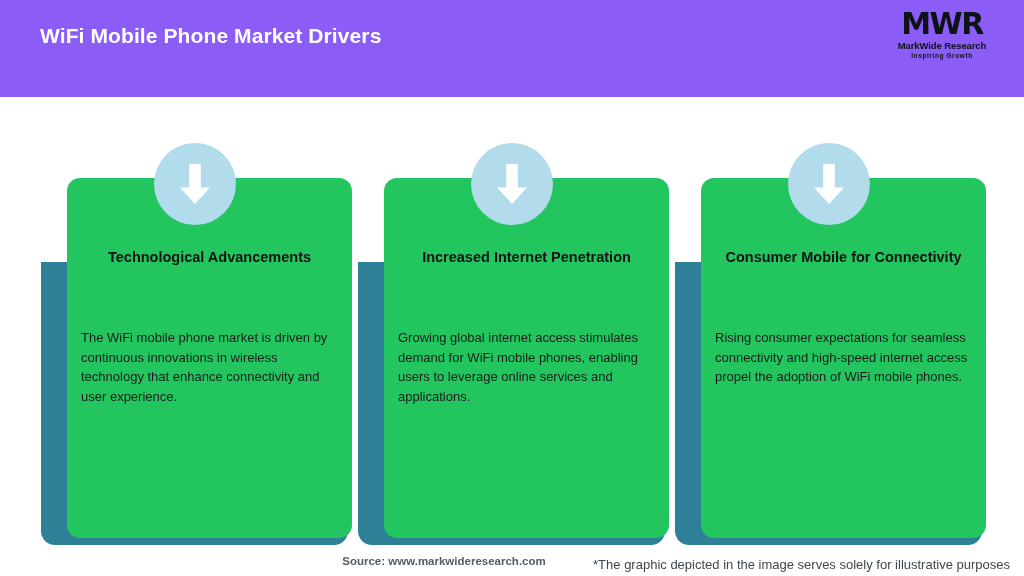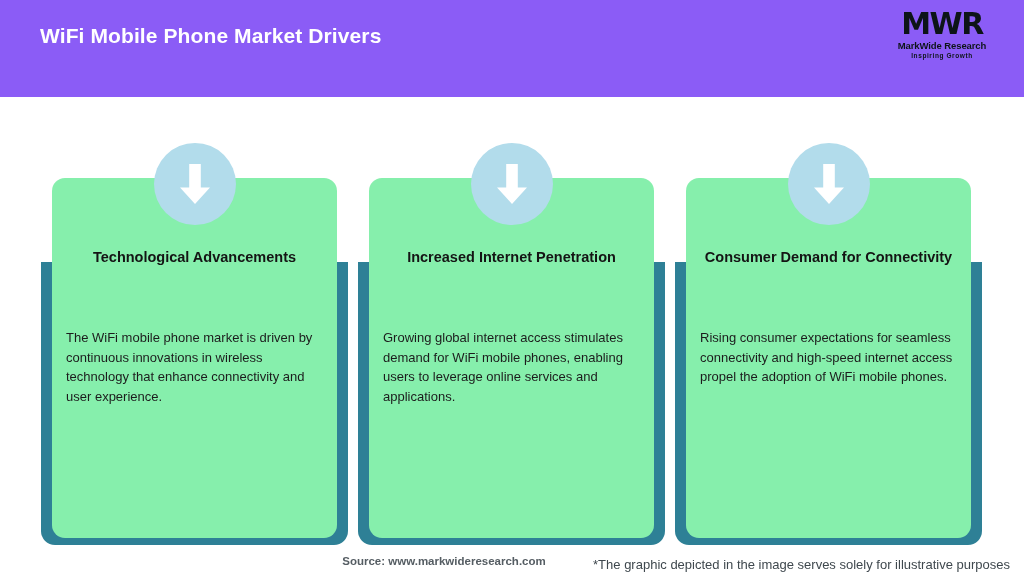--- a/index.html
+++ b/index.html
@@ -92,25 +92,25 @@
     left: 0;
     bottom: 0;
     width: 307px;
     height: 283px;
     background: #2e8096;
     border-radius: 0 0 14px 14px;
   }
   
   .card-body {
     position: absolute;
-    left: 11px;
+    left: 26px;
     top: 81px;
     width: 285px;
     height: 360px;
-    background: #86efac;
+    background: #22c55e;
     border-radius: 13px;
     box-sizing: border-box;
     padding: 0 14px;
   }
 
   
   .card-icon {
     position: absolute;
     left: 50%;
     top: 46px;
@@ -217,21 +217,21 @@
     <div class="card-icon">
       <svg viewBox="0 0 38 44" xmlns="http://www.w3.org/2000/svg" aria-hidden="true">
         <path d="M13.2 2 L24.8 2 L24.8 25.5 L34 25.5 L19 42 L4 25.5 L13.2 25.5 Z" fill="#ffffff"></path>
       </svg>
     </div>
   </div>
 
   <div class="card c3">
     <div class="card-frame"></div>
     <div class="card-body">
-      <div class="card-title">Consumer Demand for Connectivity</div>
+      <div class="card-title">Consumer Mobile for Connectivity</div>
       <div class="card-text">Rising consumer expectations for seamless connectivity and high-speed internet access propel the adoption of WiFi mobile phones.</div>
     </div>
     <div class="card-icon">
       <svg viewBox="0 0 38 44" xmlns="http://www.w3.org/2000/svg" aria-hidden="true">
         <path d="M13.2 2 L24.8 2 L24.8 25.5 L34 25.5 L19 42 L4 25.5 L13.2 25.5 Z" fill="#ffffff"></path>
       </svg>
     </div>
   </div>
 
 </div>

